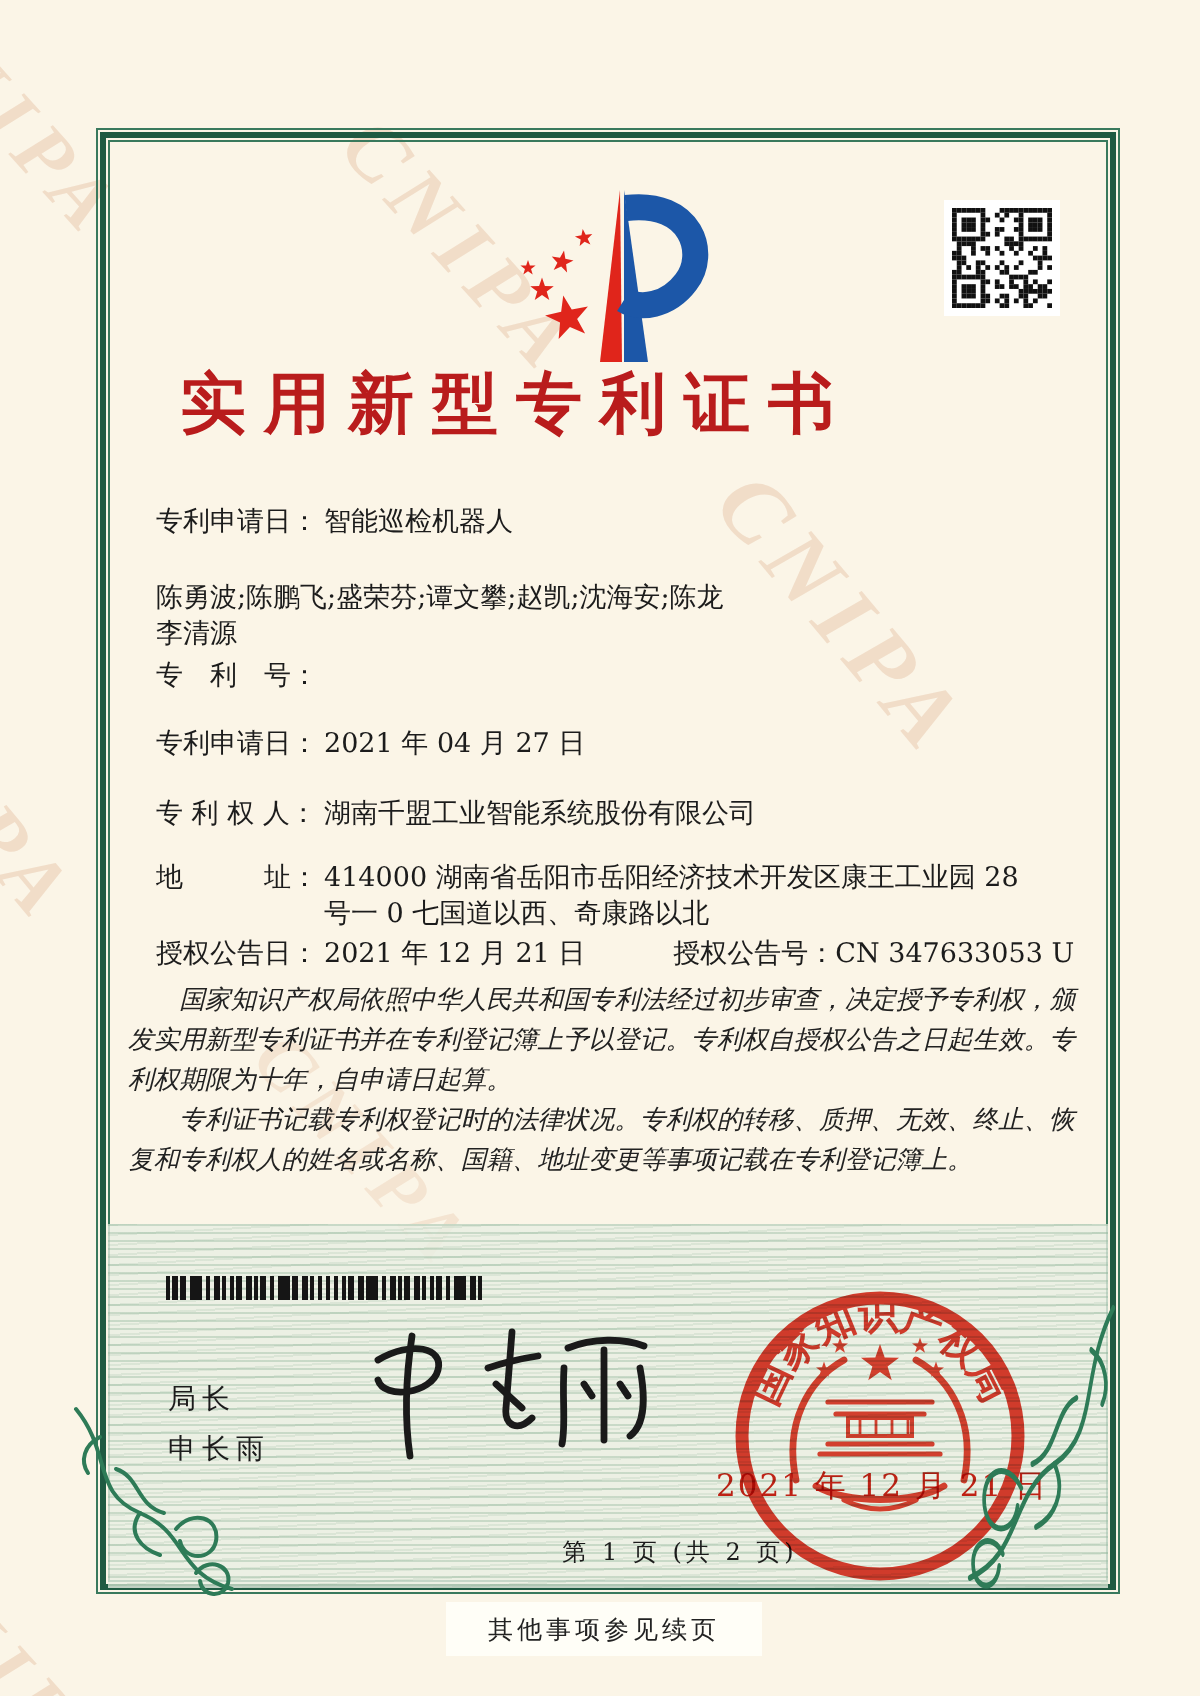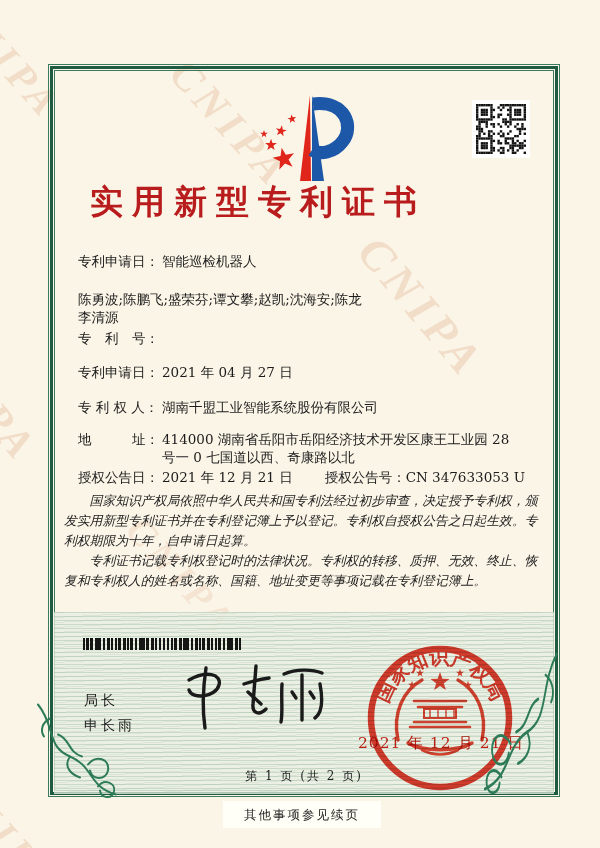--- a/index.html
+++ b/index.html
@@ -20,34 +20,34 @@
                           repeating-linear-gradient(177deg,rgba(142,180,152,0.18) 0 1px,transparent 1px 5px);}
   .certno{position:absolute;left:78px;top:101px;z-index:2;font-size:13px;letter-spacing:3px;color:#2b2b2b;}
   .logo{position:absolute;left:250px;top:93px;width:105px;height:92px;z-index:2;}
   .qrbox{position:absolute;left:472px;top:100px;width:58px;height:58px;background:#ffffff;z-index:2;}
   .qrbox svg{position:absolute;left:4px;top:4px;}
   .title{position:absolute;left:48px;top:180px;width:420px;z-index:2;text-align:center;
          font-size:33px;font-weight:bold;letter-spacing:9px;color:#b91c1c;}
   .row{position:absolute;left:78px;width:460px;display:flex;z-index:2;font-size:13.5px;line-height:18px;}
   .flabel{flex:0 0 84px;white-space:pre;}
   .fval{white-space:pre-line;}
-  .flabel2{margin-left:32px;white-space:pre;}
+  .flabel2{margin-left:44px;white-space:pre;}
   .paras{position:absolute;left:64px;top:491px;width:474px;z-index:2;font-size:12.8px;line-height:20px;
          font-style:italic;color:#222;}
   .paras p{margin:0;text-indent:2em;}
   .barcode{position:absolute;left:83px;top:638px;width:158px;height:12px;z-index:2;
            background-image:repeating-linear-gradient(90deg,#151515 0 2px,transparent 2px 4px),
                             repeating-linear-gradient(90deg,#151515 0 1px,transparent 1px 7px),
                             repeating-linear-gradient(90deg,transparent 0 3px,#151515 3px 5px,transparent 5px 11px);}
   .signer{position:absolute;left:84px;top:688px;z-index:2;font-size:14px;letter-spacing:3px;line-height:25px;font-family:Liberation Serif, serif;}
   .sig{position:absolute;left:176px;top:658px;z-index:3;}
   .seal{position:absolute;left:362px;top:640px;width:156px;height:156px;z-index:3;mix-blend-mode:multiply;opacity:.95;}
   .sealdate{position:absolute;left:350px;top:733px;width:182px;z-index:4;text-align:center;
             font-size:15.5px;color:#cf2417;letter-spacing:1px;mix-blend-mode:multiply;}
-  .pageno{position:absolute;left:48px;top:768px;width:512px;z-index:2;text-align:center;font-size:12px;letter-spacing:2px;}
+  .pageno{position:absolute;left:48px;top:768px;width:512px;z-index:2;text-align:center;font-size:12px;letter-spacing:2px;padding-left:36px;}
   .contbox{position:absolute;left:223px;top:801px;width:158px;height:27px;background:#fffef7;z-index:2;
            text-align:center;line-height:27px;font-size:12.5px;letter-spacing:2px;color:#222;}
   .flourish{position:absolute;z-index:4;}
   .fl-left{left:30px;top:698px;transform:scaleX(-1);}
   .fl-right{left:472px;top:648px;}
 </style>
 </head>
 <body>
 
 <svg width="0" height="0" style="position:absolute">

